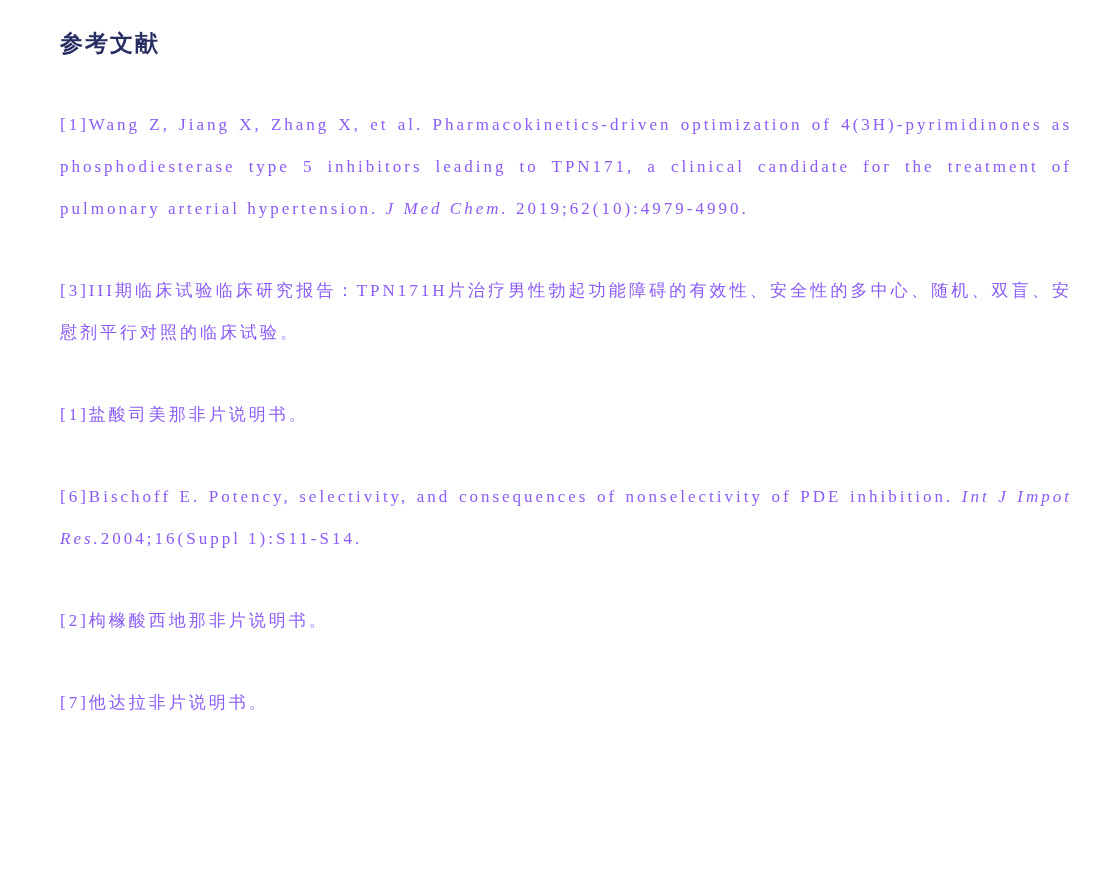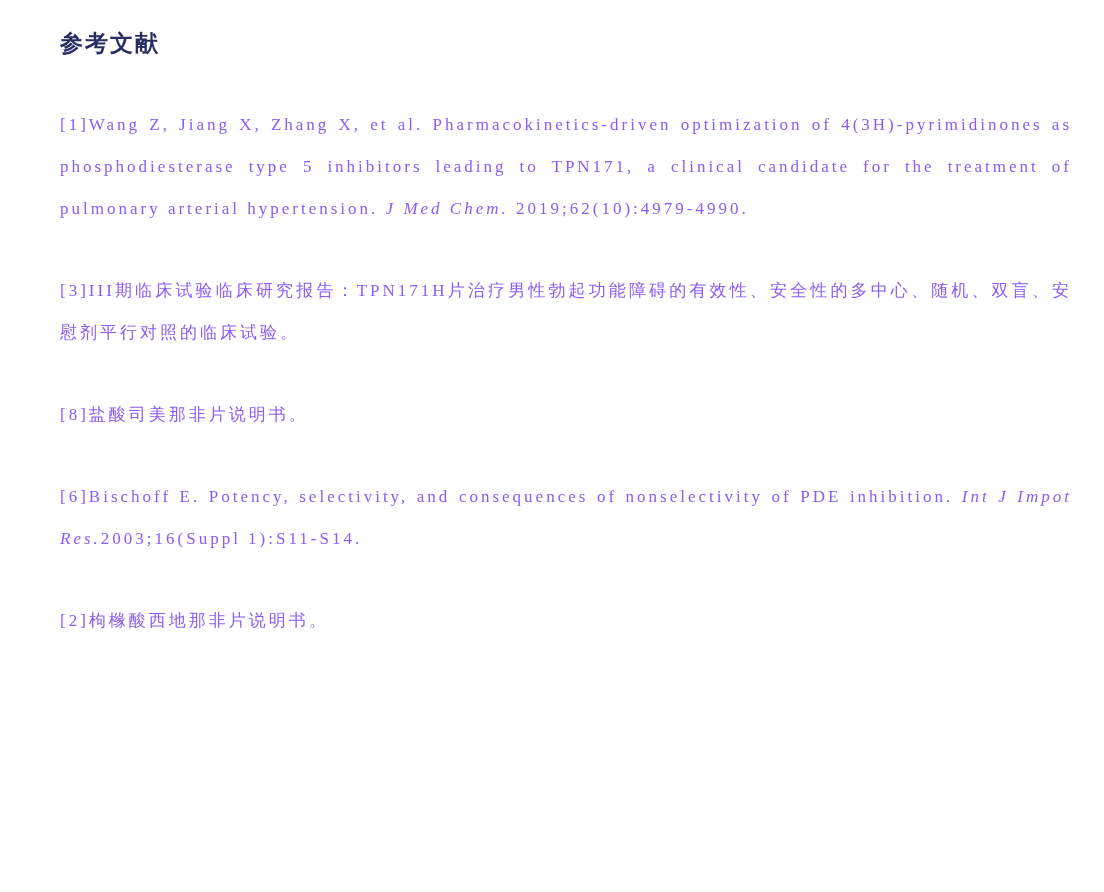--- a/index.html
+++ b/index.html
@@ -49,20 +49,21 @@
 
 <main class="doc">
 
   <h1 class="doc-title">参考文献</h1>
 
   <p class="ref"><span>[1]Wang Z, Jiang X, Zhang X, et al. Pharmacokinetics-driven optimization of 4(3H)-pyrimidinones as phosphodiesterase type 5 inhibitors leading to TPN171, a clinical candidate for the treatment of pulmonary arterial hypertension. </span><em>J Med Chem.</em><span> 2019;62(10):4979-4990.</span></p>
 
 
   <p class="ref"><span>[3]III期临床试验临床研究报告：TPN171H片治疗男性勃起功能障碍的有效性、安全性的多中心、随机、双盲、安慰剂平行对照的临床试验。</span></p>
 
-  <p class="ref"><span>[8]盐酸司美那非片说明书。</span></p>
+  <p class="ref"><span>[1]盐酸司美那非片说明书。</span></p>
 
-  <p class="ref"><span>[6]Bischoff E. Potency, selectivity, and consequences of nonselectivity of PDE inhibition. </span><em>Int J Impot Res.</em><span>2003;16(Suppl 1):S11-S14.</span></p>
+  <p class="ref"><span>[6]Bischoff E. Potency, selectivity, and consequences of nonselectivity of PDE inhibition. </span><em>Int J Impot Res.</em><span>2004;16(Suppl 1):S11-S14.</span></p>
 
   <p class="ref"><span>[2]枸橼酸西地那非片说明书。</span></p>
 
+  <p class="ref"><span>[7]他达拉非片说明书。</span></p>
 
 </main>
 
 </body></html>

